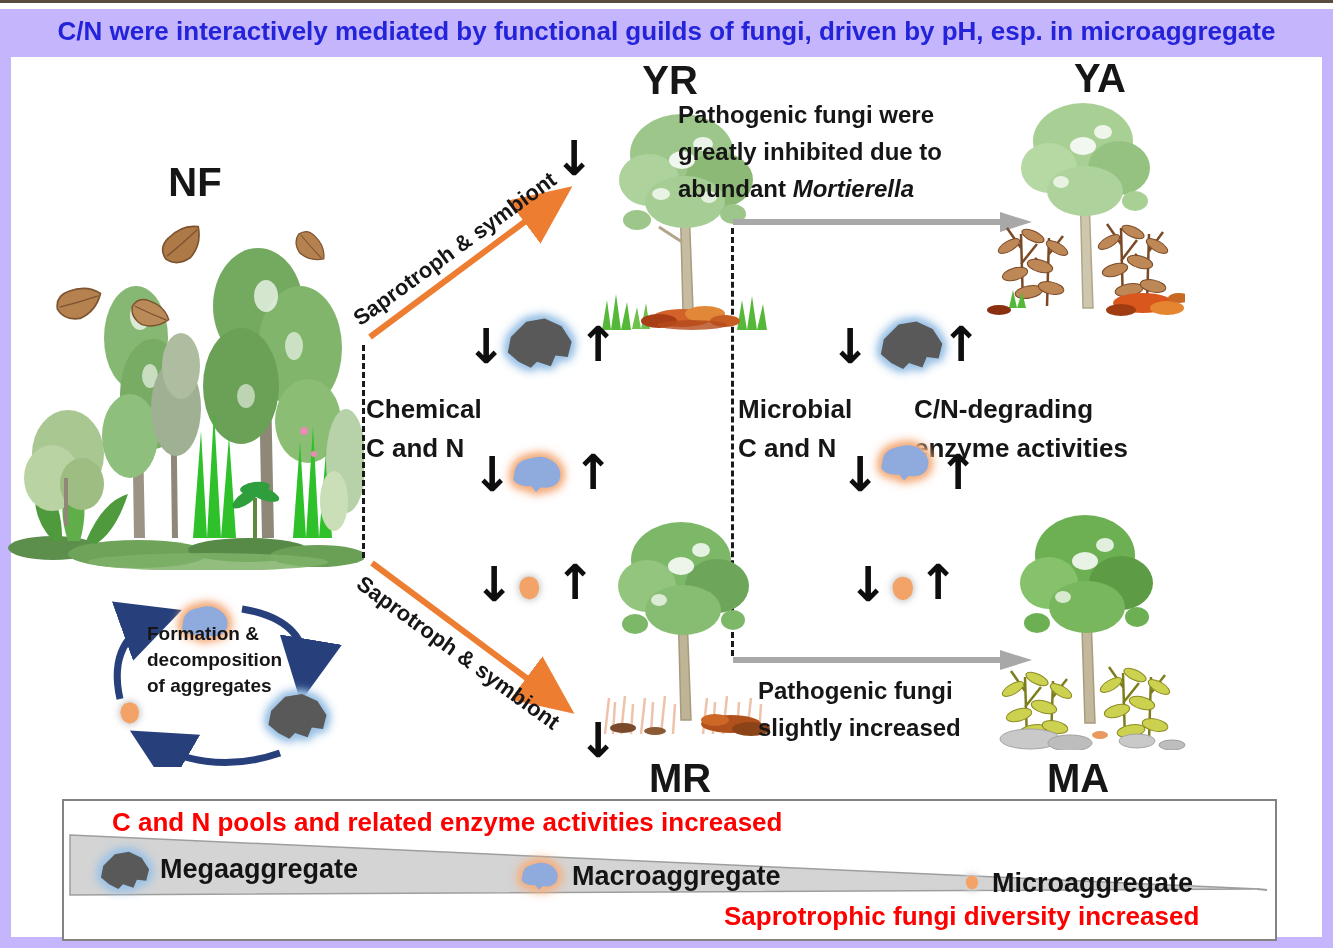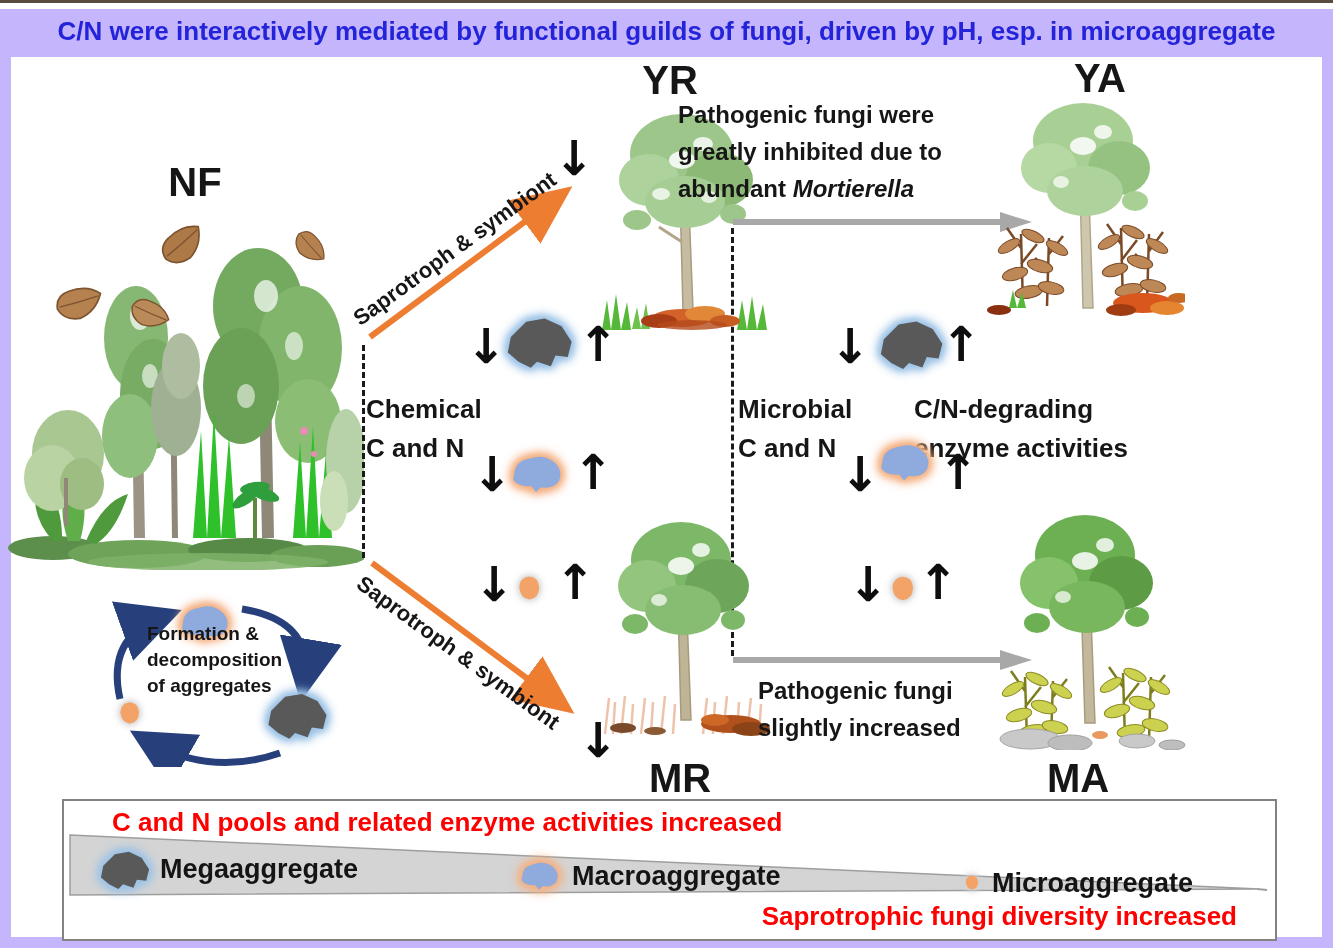--- a/index.html
+++ b/index.html
@@ -380,15 +380,15 @@
     </svg>
     <div class="abs legend-label" style="left:96px;top:53px;text-align:right;">Megaaggregate</div>
     <svg class="abs glow-orange" style="left:452px;top:56px;" width="46" height="38" viewBox="0 0 100 72">
       <path d="M14,34 Q16,14 40,10 Q62,2 80,16 Q96,30 88,48 Q78,62 58,58 L50,66 L42,56 Q22,58 12,46 Z" fill="#8faadc"></path>
     </svg>
     <div class="abs legend-label" style="left:508px;top:60px;">Macroaggregate</div>
     <svg class="abs glow-gray" style="left:898px;top:70px;" width="19" height="23" viewBox="0 0 40 42">
       <path d="M8,20 Q8,8 20,6 Q33,6 34,20 Q34,34 21,36 Q9,34 8,20 Z" fill="#f3a368"></path>
     </svg>
     <div class="abs legend-label" style="left:928px;top:67px;">Microaggregate</div>
-    <div class="abs red-text" style="left:660px;top:100px;width:513px;text-align:right;">Saprotrophic fungi diversity increased</div>
+    <div class="abs red-text" style="left:660px;top:100px;width:513px;text-align:left;">Saprotrophic fungi diversity increased</div>
   </div>
 </div>
 
 </body></html>

